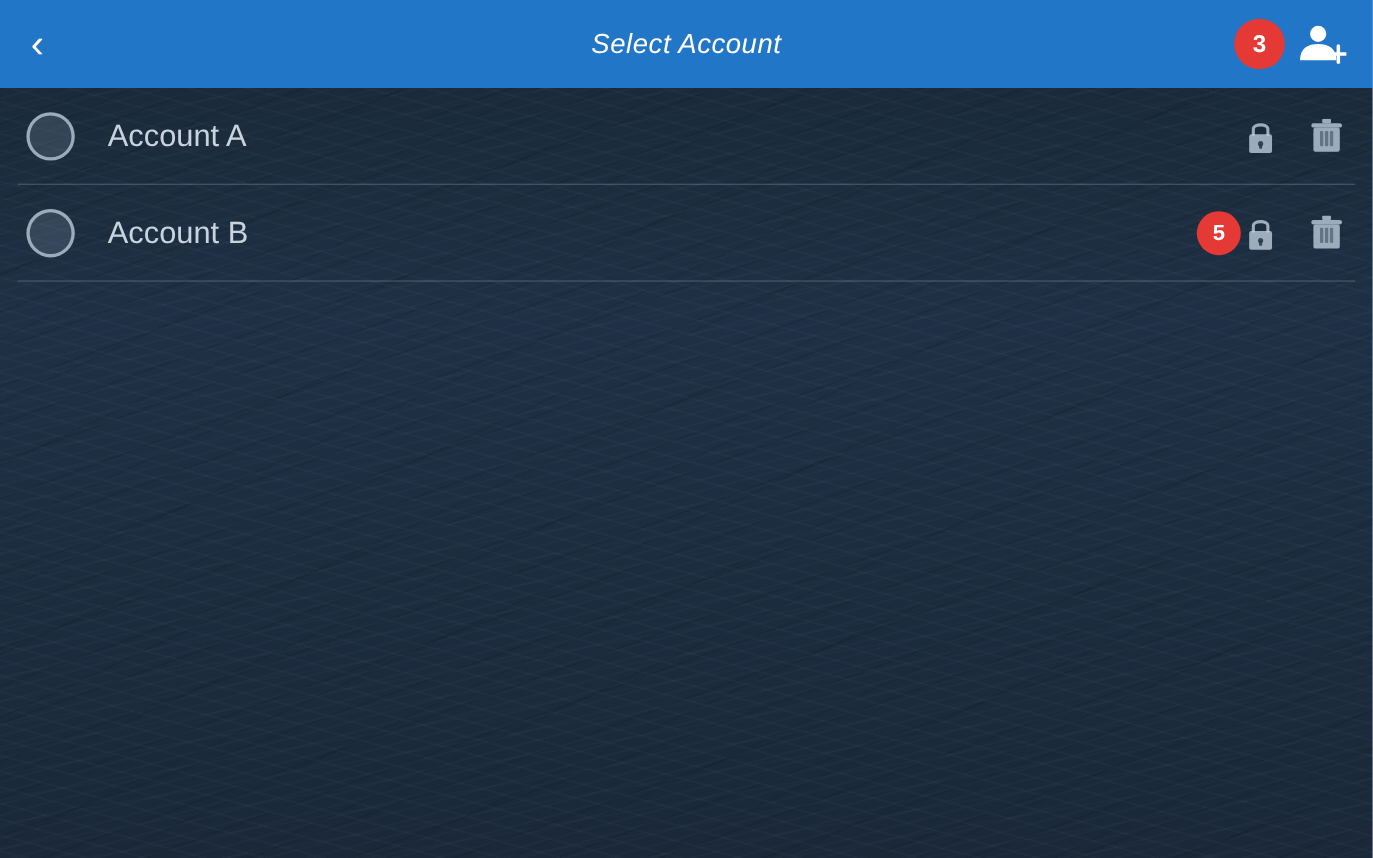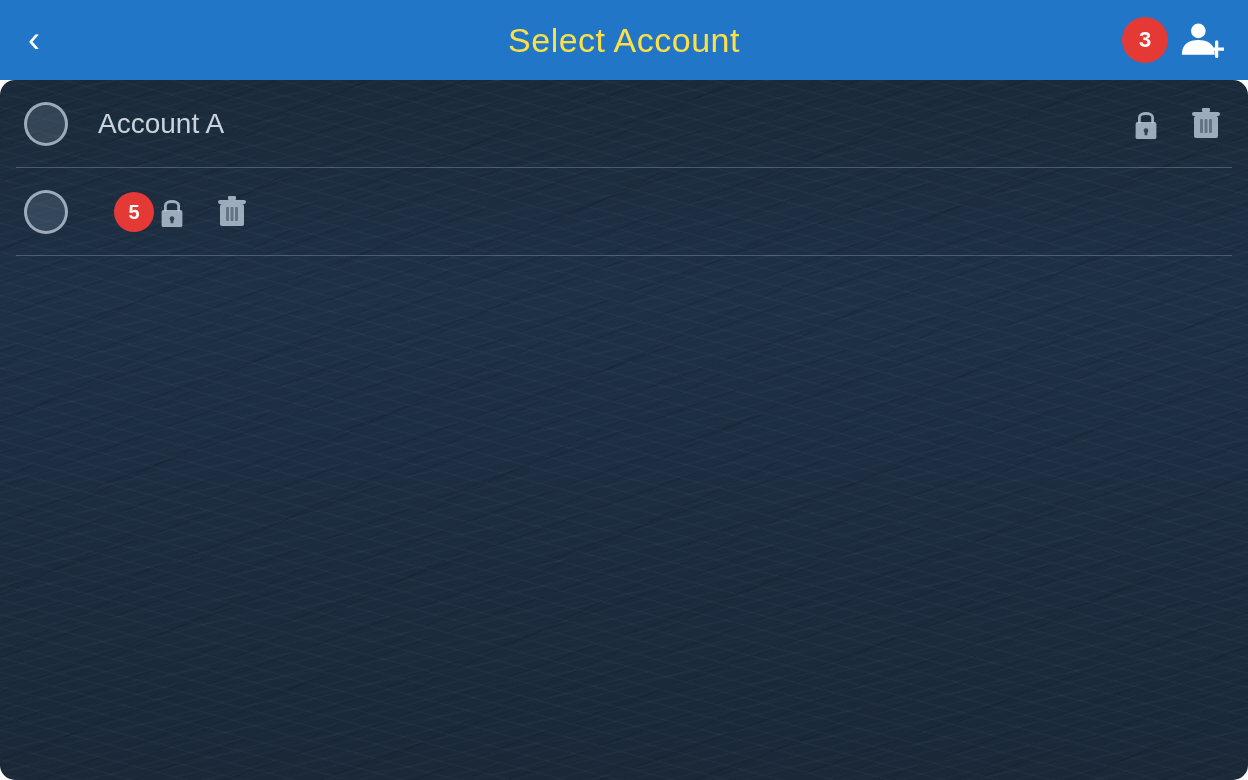--- a/index.html
+++ b/index.html
@@ -21,24 +21,25 @@
       justify-content: space-between;
       padding: 0 20px;
       position: relative;
       z-index: 10;
     }
 
     .header-title {
       position: absolute;
       left: 50%;
       transform: translateX(-50%);
-      color: #fde047;
-      font-size: 34px;
+      color: #ffffff;
+      font-size: 25px;
       font-weight: 400;
       letter-spacing: 0.5px;
+      font-style: italic;
     }
 
     .back-button {
       color: white;
       background: none;
       border: none;
       cursor: pointer;
       font-size: 32px;
       font-weight: 300;
       line-height: 1;
@@ -76,21 +77,20 @@
       justify-content: center;
       padding: 4px;
     }
 
     
     .main {
       width: 100%;
       height: 700px;
       position: relative;
       overflow: hidden;
-      border-radius: 15px;
     }
 
     
     .water-bg {
       position: absolute;
       inset: 0;
       background: 
         repeating-linear-gradient(
           165deg,
           transparent 0px,
@@ -288,20 +288,21 @@
           <rect x="10" y="0" width="8" height="4" rx="1"></rect>
           <rect x="8" y="11" width="3" height="14" rx="1" fill="rgba(40,60,80,0.5)"></rect>
           <rect x="12.5" y="11" width="3" height="14" rx="1" fill="rgba(40,60,80,0.5)"></rect>
           <rect x="17" y="11" width="3" height="14" rx="1" fill="rgba(40,60,80,0.5)"></rect>
         </svg>
       </div>
     </div>
 
     <div class="account-row">
       <div class="radio-btn"></div>
+      <span class="account-name">Account B</span>
       <div class="notification-badge">5</div>
       <div class="lock-icon">
         <svg class="lock-svg" viewBox="0 0 30 36" fill="rgba(200,215,230,0.75)">
           <rect x="4" y="16" width="22" height="18" rx="2" ry="2"></rect>
           <path d="M8 16 L8 11 C8 5.5 22 5.5 22 11 L22 16" fill="none" stroke="rgba(200,215,230,0.75)" stroke-width="3" stroke-linecap="round"></path>
           <circle cx="15" cy="25" r="2.5" fill="rgba(40,60,80,0.9)"></circle>
           <rect x="13.5" y="25" width="3" height="5" rx="1" fill="rgba(40,60,80,0.9)"></rect>
         </svg>
       </div>
       <div class="delete-icon">

